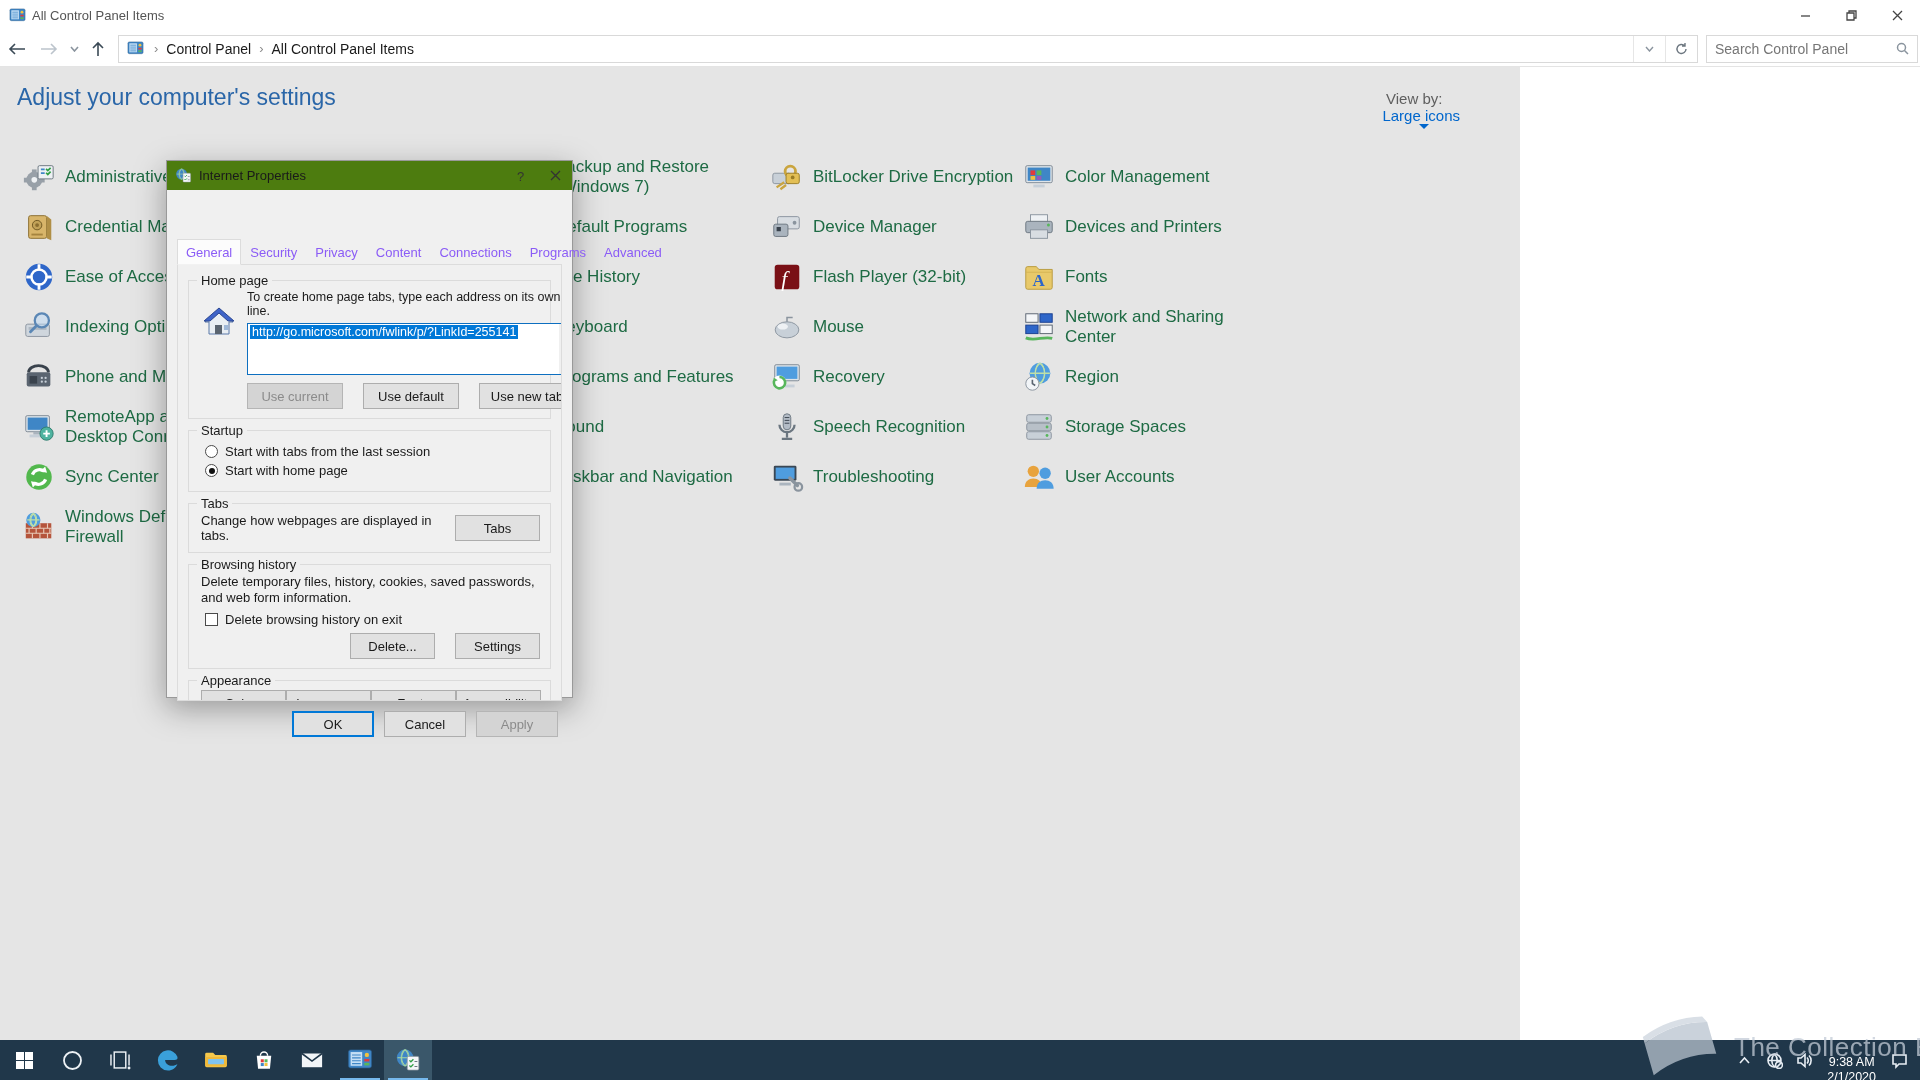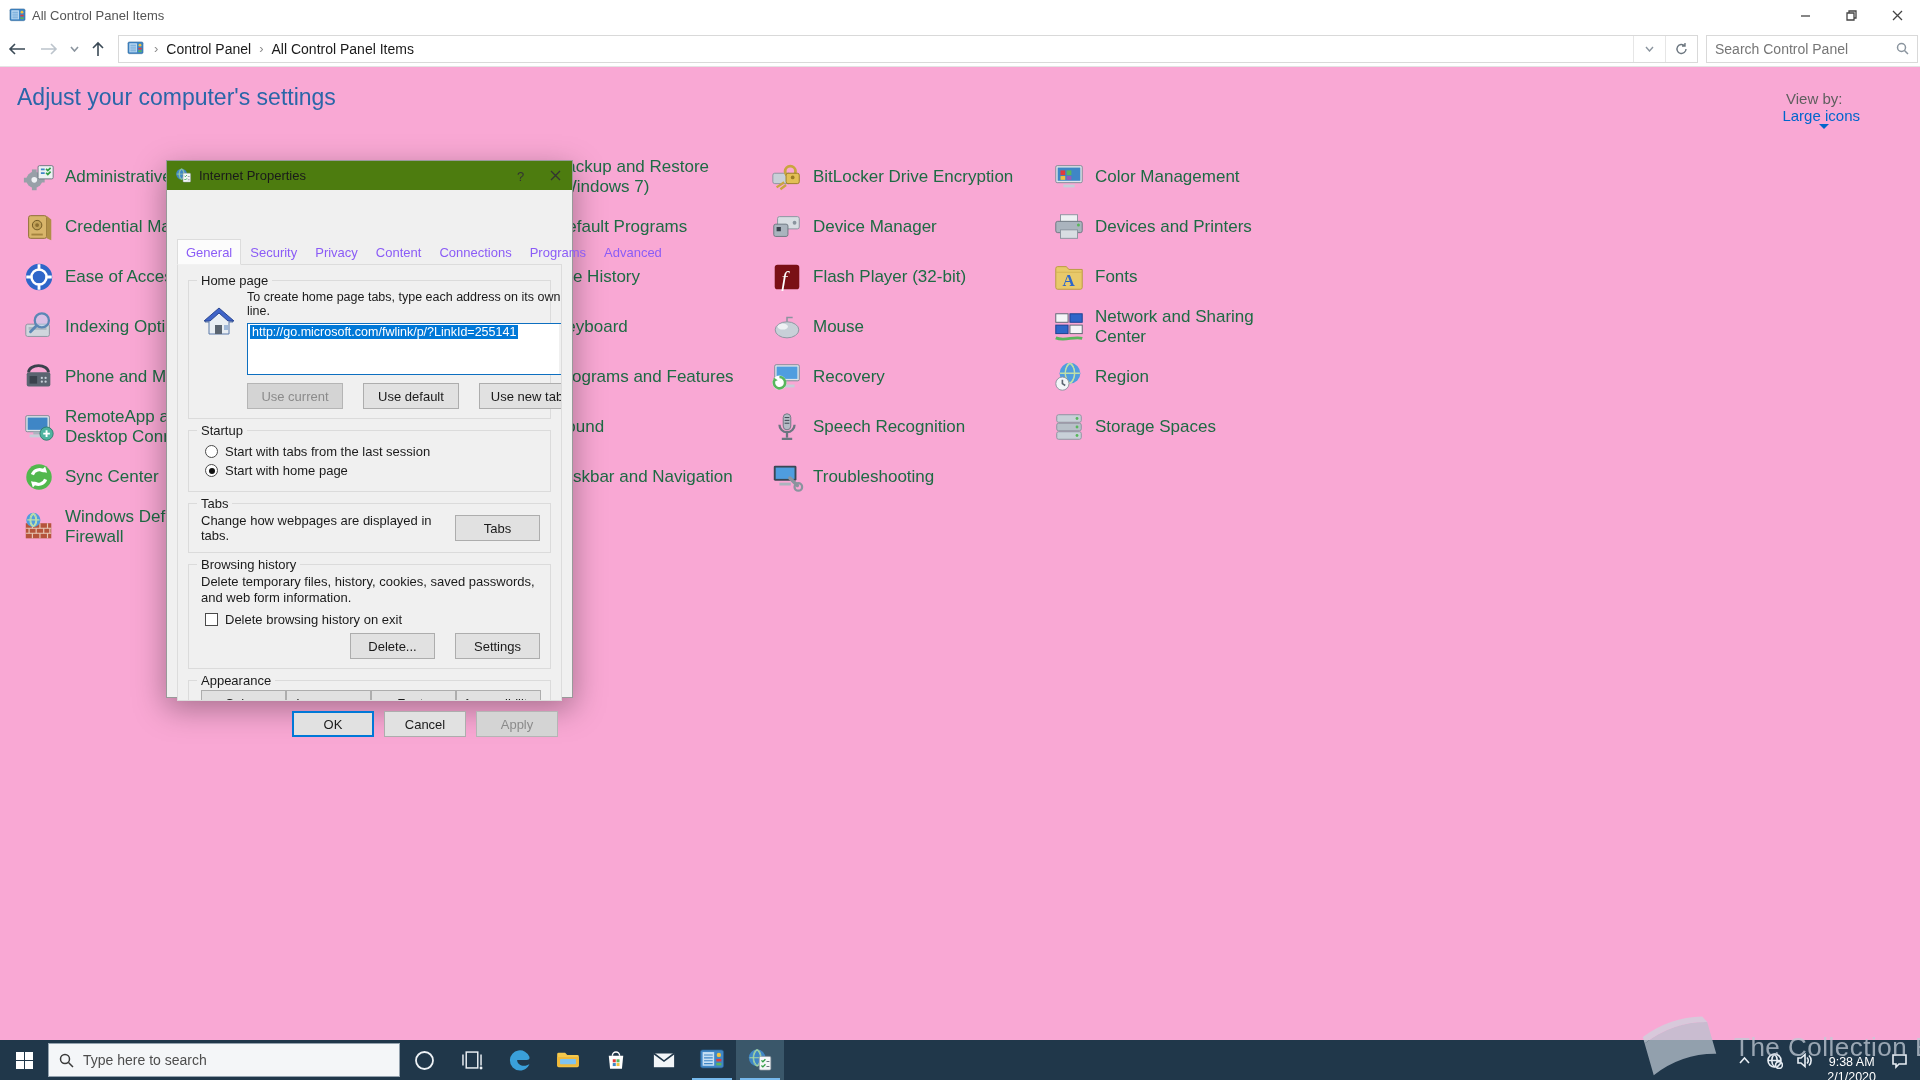--- a/index.html
+++ b/index.html
@@ -21,33 +21,33 @@
   #addressbar{height:28px;border:1px solid #d9d9d9;background:#fff;display:flex;align-items:center;flex:0 0 auto;width:1580px;margin-left:6px;}
   .crumb-ico{width:17px;height:17px;margin:0 4px 0 8px;}
   .crumb-sep{color:#8a8a8a;font-size:13px;padding:0 6px;}
   .crumb{font-size:14px;color:#1a1a1a;padding:0 2px;}
   #addr-spacer{flex:1;}
   .addr-btn{width:32px;height:26px;display:flex;align-items:center;justify-content:center;border-left:1px solid #e6e6e6;}
   #searchbox{height:28px;width:212px;border:1px solid #d9d9d9;margin-left:8px;display:flex;align-items:center;padding:0 8px;}
   #searchbox .ph{font-size:14px;color:#767676;flex:1;}
 
   
-  #content{position:absolute;left:0;top:67px;width:1920px;height:973px;background:#f9a8d4;}
+  #content{position:absolute;left:0;top:67px;width:1520px;height:973px;background:#e5e5e5;}
   #page-heading{position:absolute;left:17px;top:17px;font-size:23px;color:#2a66a8;}
   #viewby{position:absolute;right:60px;top:23px;display:flex;align-items:center;font-size:15px;flex-direction:column;}
   #viewby .vb-label{color:#5f5f5f;margin-right:14px;}
   #viewby .vb-value{color:#0066cc;}
   .vb-caret{width:0;height:0;border-left:5px solid transparent;border-right:5px solid transparent;border-top:5px solid #0066cc;margin-left:6px;}
 
   .cp-col{position:absolute;top:85px;display:flex;flex-direction:column;}
   .cp-item{height:50px;display:flex;align-items:center;}
   .cp-ico{width:34px;height:34px;flex:0 0 34px;margin-right:9px;}
   .cp-label{font-size:17px;line-height:20px;color:#1e6b44;white-space:nowrap;}
   .cp-label.wrap{white-space:normal;}
-  #col-1{left:22px;}  #col-2{left:512px;}  #col-3{left:770px;}  #col-4{left:1052px;}
+  #col-1{left:22px;}  #col-2{left:512px;}  #col-3{left:770px;}  #col-4{left:1022px;}
 
   
   #dialog{position:absolute;left:166px;top:160px;width:407px;height:538px;background:#f0f0f0;
     border:1px solid #999;box-shadow:0 10px 30px rgba(0,0,0,.35);z-index:10;}
   .dlg-titlebar{height:29px;background:#4d7c0f;display:flex;align-items:center;}
   .dlg-icon{width:17px;height:17px;margin:0 7px 0 8px;}
   .dlg-title{font-size:13px;color:#1a1a1a;flex:1;}
   .dlg-tbtn{width:34px;height:29px;display:flex;align-items:center;justify-content:center;}
   .tabstrip{display:flex;align-items:flex-end;padding:7px 10px 0;position:relative;z-index:2;margin-bottom:-1px;}
   .tab{font-size:13px;color:#8b5cf6;padding:3px 8px 4px;border:1px solid transparent;margin-top:42px;}
@@ -528,20 +528,31 @@
             <rect x="5" y="5" width="26" height="8" rx="2" fill="#c8d0d8" stroke="#8a949e"></rect>
             <rect x="5" y="14" width="26" height="8" rx="2" fill="#b8c0c8" stroke="#8a949e"></rect>
             <rect x="5" y="23" width="26" height="8" rx="2" fill="#c8d0d8" stroke="#8a949e"></rect>
             <circle cx="26.5" cy="9" r="1.5" fill="#58b65c"></circle>
             <circle cx="26.5" cy="18" r="1.5" fill="#58b65c"></circle>
             <circle cx="26.5" cy="27" r="1.5" fill="#58b65c"></circle>
           </svg>
         </span>
     <span class="cp-label">Storage Spaces</span>
   </div>
+      <div class="cp-item">
+    <span class="cp-ico">
+          <svg viewBox="0 0 36 36" width="100%" height="100%">
+            <circle cx="12" cy="12" r="6" fill="#e8a33d"></circle>
+            <path d="M3 28.5c0-6 4-9 9-9s9 3 9 9z" fill="#e8a33d"></path>
+            <circle cx="24.5" cy="14" r="6" fill="#4f9ddf"></circle>
+            <path d="M15.5 30.5c0-6 4-9 9-9s9 3 9 9z" fill="#4f9ddf"></path>
+          </svg>
+        </span>
+    <span class="cp-label">User Accounts</span>
+  </div>
     </div>
 </div>
 
 <div id="dialog">
   <div class="dlg-titlebar">
     <span class="dlg-icon">
         <svg viewBox="0 0 36 36" width="100%" height="100%">
           <circle cx="14" cy="15" r="11.5" fill="#3f86c6"></circle>
           <path d="M3.5 15h21M14 4a15 15 0 0 1 0 22M14 4a15 15 0 0 0 0 22" stroke="#a8d8a0" stroke-width="1.4" fill="none"></path>
           <ellipse cx="14" cy="15" rx="5.5" ry="11.5" fill="none" stroke="#a8d8a0" stroke-width="1.1"></ellipse>
@@ -676,27 +687,20 @@
 
 <div id="taskbar">
   <span id="start-btn">
     <svg width="17" height="17" viewBox="0 0 17 17" fill="#fff">
         <rect x="0" y="0" width="8" height="8"></rect>
         <rect x="9" y="0" width="8" height="8"></rect>
         <rect x="0" y="9" width="8" height="8"></rect>
         <rect x="9" y="9" width="8" height="8"></rect>
       </svg>
     </span>
-  <div id="tb-search">
-    <svg width="15" height="15" viewBox="0 0 15 15" fill="none" stroke="#3a3a3a" stroke-width="1.5">
-      <circle cx="6" cy="6" r="4.5"></circle>
-        <path d="M9.5 9.5L14 14"></path>
-      </svg>
-    <span class="ph">Type here to search</span>
-  </div>
   <span id="cortana">
     <svg width="21" height="21" viewBox="0 0 21 21" fill="none" stroke="#eef2f6" stroke-width="1.8">
         <circle cx="10.5" cy="10.5" r="8.5"></circle>
       </svg>
     </span>
   <div style="display:flex">
       <div class="tb-slot">
     <span class="tb-ico">
           <svg viewBox="0 0 36 36" width="100%" height="100%">
             <rect x="10" y="7" width="16" height="22" fill="none" stroke="#eef2f6" stroke-width="2"></rect>

